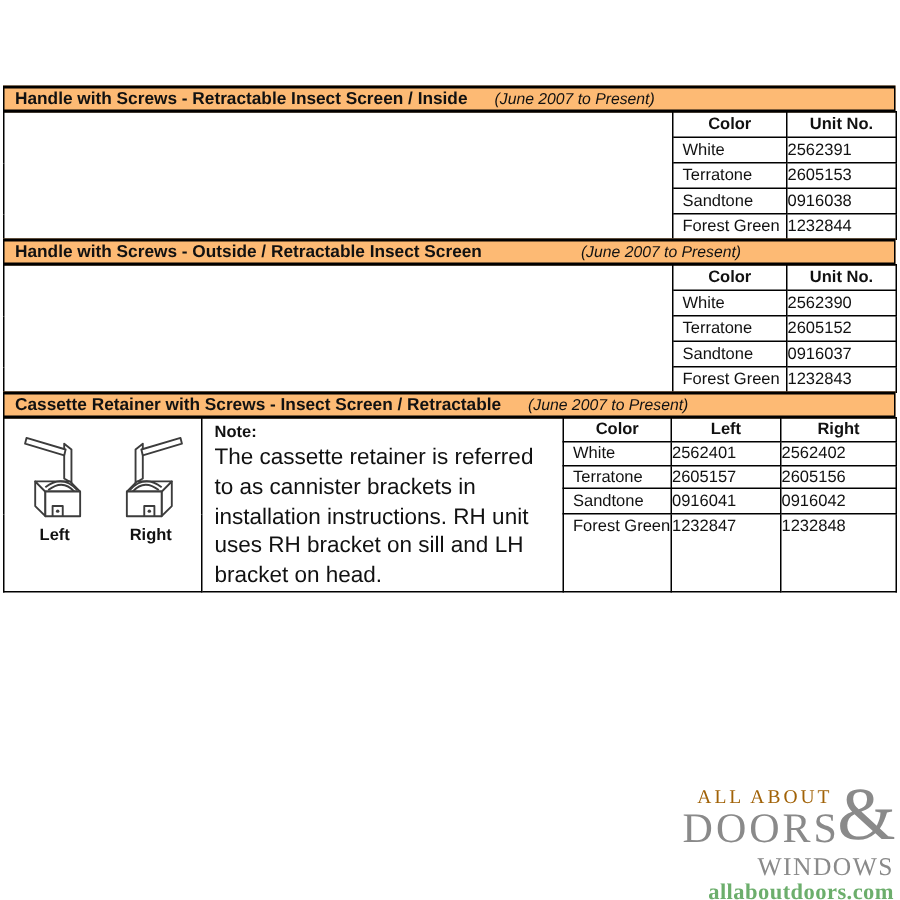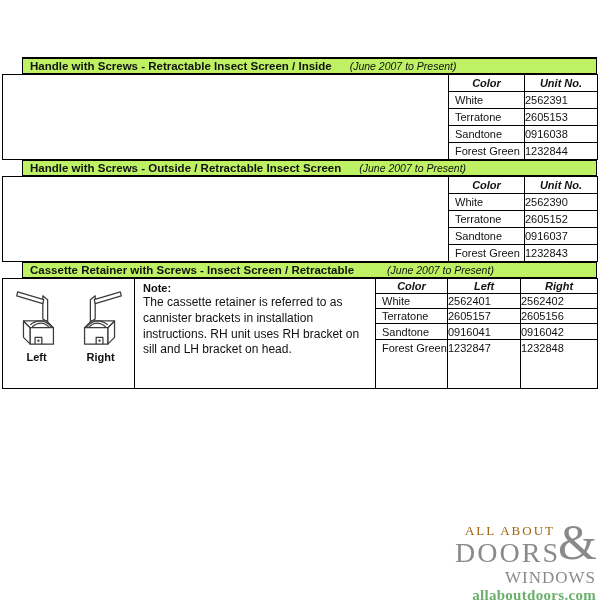--- a/index.html
+++ b/index.html
@@ -5,48 +5,48 @@
   html,body { margin:0; padding:0; }
   body {
     width:600px; height:600px; background:#ffffff; position:relative;
     font-family:"Liberation Sans", sans-serif; color:#111;
     overflow:hidden;
   }
   .content { position:absolute; left:2px; top:57px; width:595px; }
 
   
   .bar {
-    box-sizing:border-box; height:18px; background:#bef264;
+    box-sizing:border-box; height:18px; background:#fdba74;
     border:2px solid #000; border-left-width:1px; border-right-width:1px;
-    display:flex; align-items:center; padding-left:7px; white-space:nowrap;margin-left:20px;
+    display:flex; align-items:center; padding-left:7px; white-space:nowrap;
   }
   .bar-title { font-weight:bold; font-size:11.5px; }
   .bar-date  { font-style:italic; font-size:10.5px; margin-left:18px; }
 
   
   table.ptable { border-collapse:collapse; table-layout:fixed; width:595px; margin-top:-1px; }
   .ptable td, .ptable th {
     border:1px solid #000; font-size:11px; padding:0;
     overflow:hidden; background:#fff;
   }
-  .ptable th { font-weight:bold; text-align:center;font-style:italic; }
+  .ptable th { font-weight:bold; text-align:center; }
   .t12 tr { height:17px; }
   .t3 .r-head { height:15px; }
   .t3 .r-data { height:15px; }
   .t3 .r-data4 { height:16px; }
   .t3 .r-last { height:49px; }
   .t3 .r-last td { vertical-align:top; padding-top:2px; }
   td.cname { padding-left:6px; text-align:left; }
   td.cnum  { text-align:left; }
   td.bigcell { background:#fff; }
 
   
   td.notecell { vertical-align:top; padding:3px 8px 0 8px; text-align:left;margin-left:40px; }
   .note-label { font-weight:bold; font-size:11px; }
-  .note-body  { font-size:12px; line-height:1.32; margin-top:1px; }
+  .note-body  { font-size:15px; line-height:1.32; margin-top:1px; }
 
   
   td.imgcell { vertical-align:top; padding-top:11px; }
   .brackets { display:flex; justify-content:center; gap:18px; }
   .bracket-fig { display:flex; flex-direction:column; align-items:center; }
   .fig-label { font-weight:bold; font-size:11px; margin-top:3px; }
 
   
   .logo {
     position:absolute; left:447px; top:524px; width:150px;
@@ -91,21 +91,21 @@
       <td class="cname">Sandtone</td>
       <td class="cnum">0916038</td>
     </tr>
     <tr>
       <td class="cname">Forest Green</td>
       <td class="cnum">1232844</td>
     </tr>
   </tbody>
     </table>
 
-  <div class="bar" style="margin-top:-1px;">
+  <div class="bar" style="margin-top:-1px;gap:48px;">
     <span class="bar-title">Handle with Screws - Outside / Retractable Insect Screen</span>
     <span class="bar-date">(June 2007 to Present)</span>
   </div>
   <table class="ptable t12">
     <colgroup>
         <col style="width:446px">
         <col style="width:76px">
         <col style="width:73px">
       </colgroup>
     <tbody>
@@ -126,21 +126,21 @@
       <td class="cname">Sandtone</td>
       <td class="cnum">0916037</td>
     </tr>
     <tr>
       <td class="cname">Forest Green</td>
       <td class="cnum">1232843</td>
     </tr>
   </tbody>
     </table>
 
-  <div class="bar" style="margin-top:-1px;gap:15px;">
+  <div class="bar" style="margin-top:-1px;">
     <span class="bar-title">Cassette Retainer with Screws - Insect Screen / Retractable</span>
     <span class="bar-date">(June 2007 to Present)</span>
   </div>
   <table class="ptable t3">
     <colgroup>
       <col style="width:132px">
         <col style="width:241px">
       <col style="width:72px">
         <col style="width:73px">
         <col style="width:77px">

